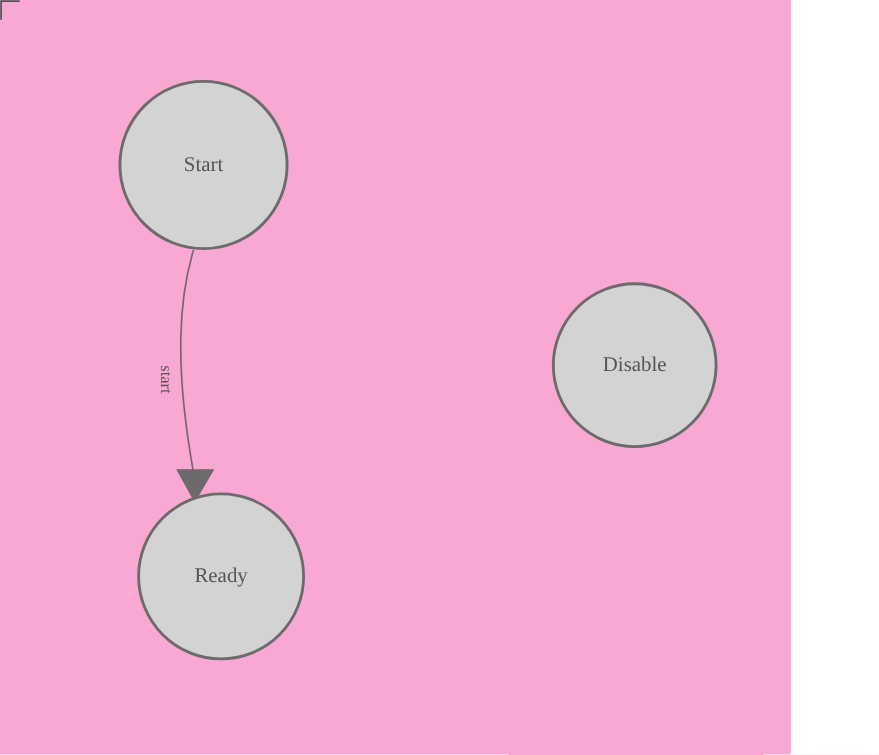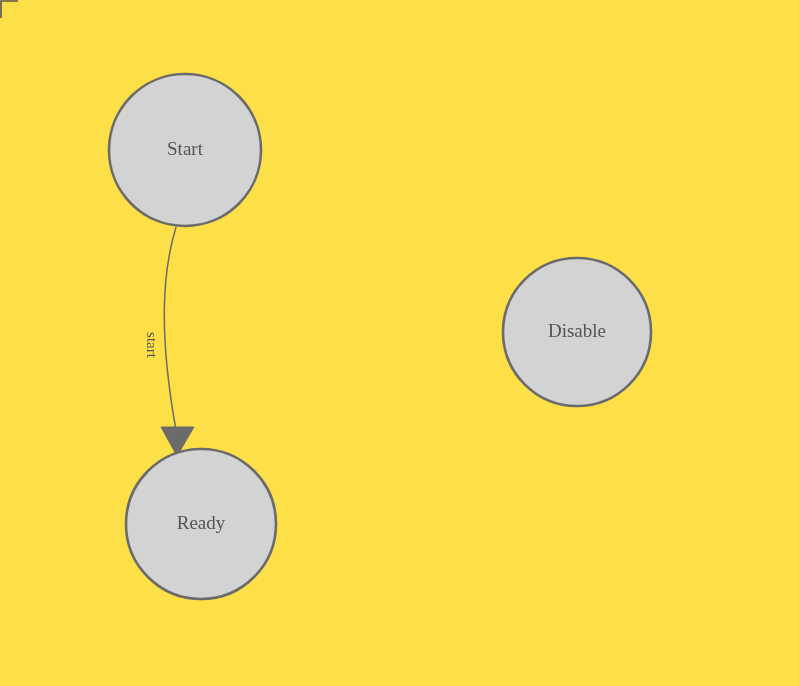--- a/index.html
+++ b/index.html
@@ -5,23 +5,23 @@
   html, body {
     margin: 0;
     padding: 0;
     background: #ffffff;
   }
   body {
     font-family: "Liberation Serif", "DejaVu Serif", serif;
   }
   #canvas-root {
     position: relative;
-    width: 799px;
+    width: 719px;
     height: 686px;
-    background: #fde047;
+    background: #f9a8d4;
     overflow: hidden;
   }
   #graph-svg {
     position: absolute;
     top: 0;
     left: 0;
     width: 799px;
     height: 686px;
     display: block;
   }

